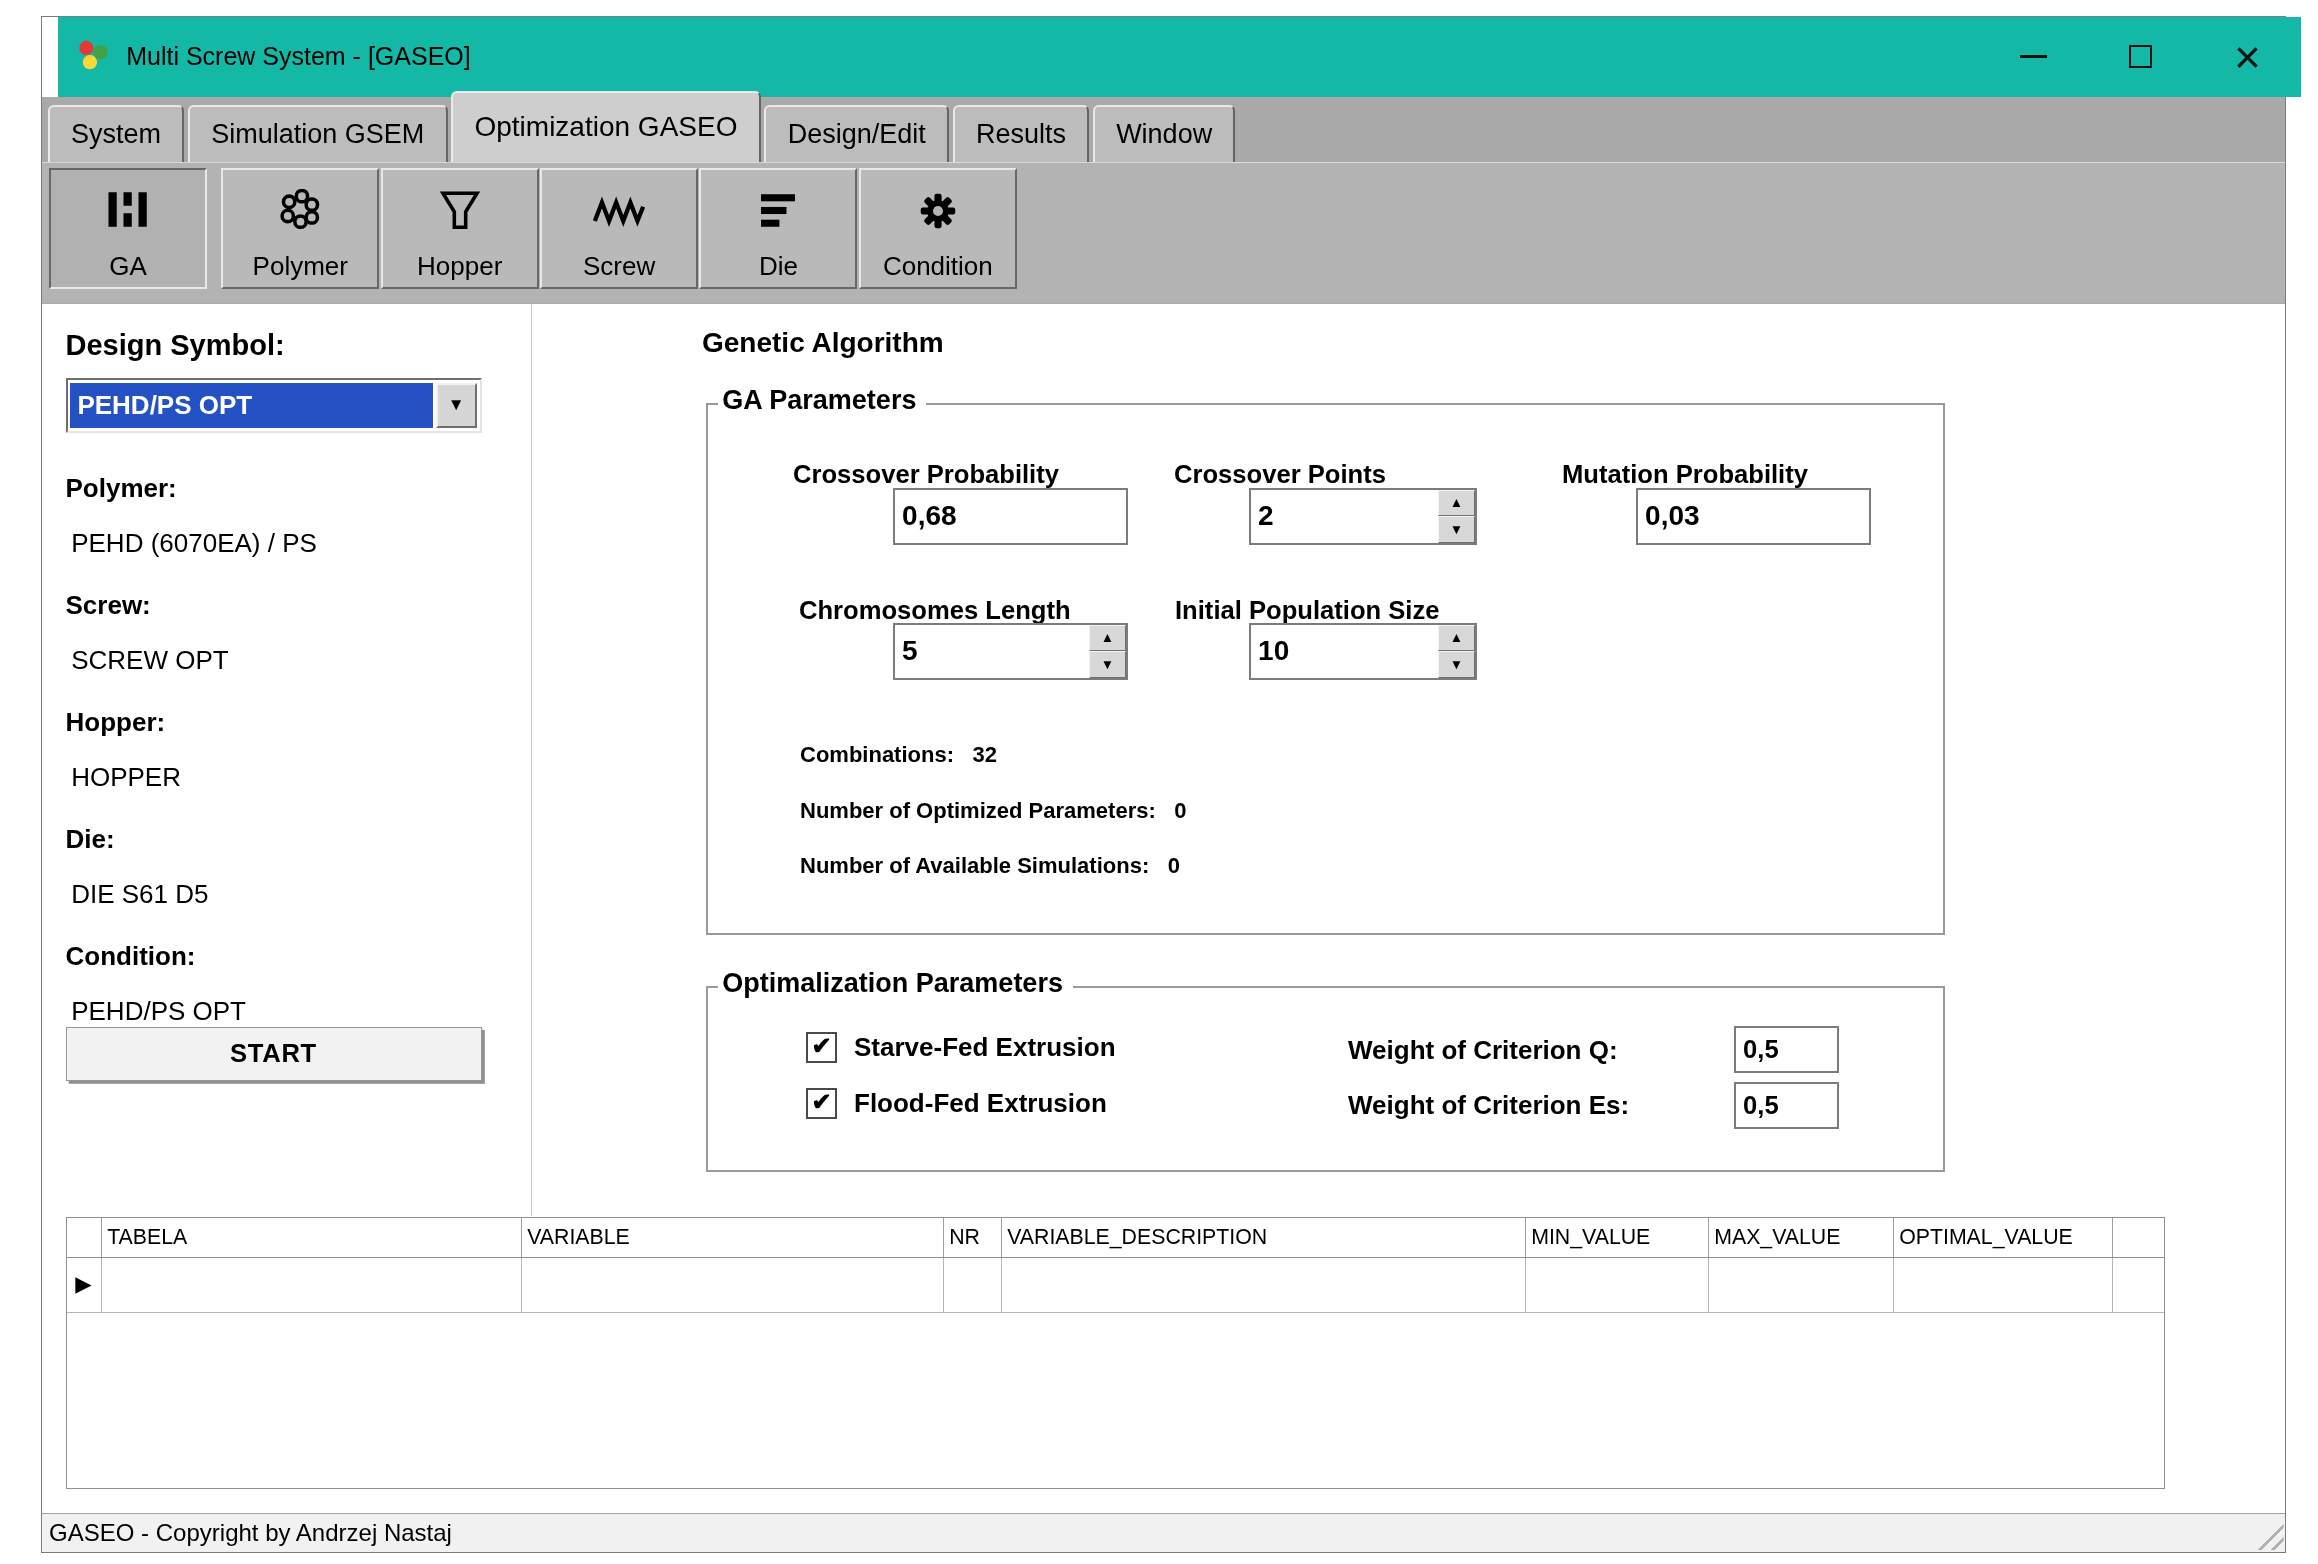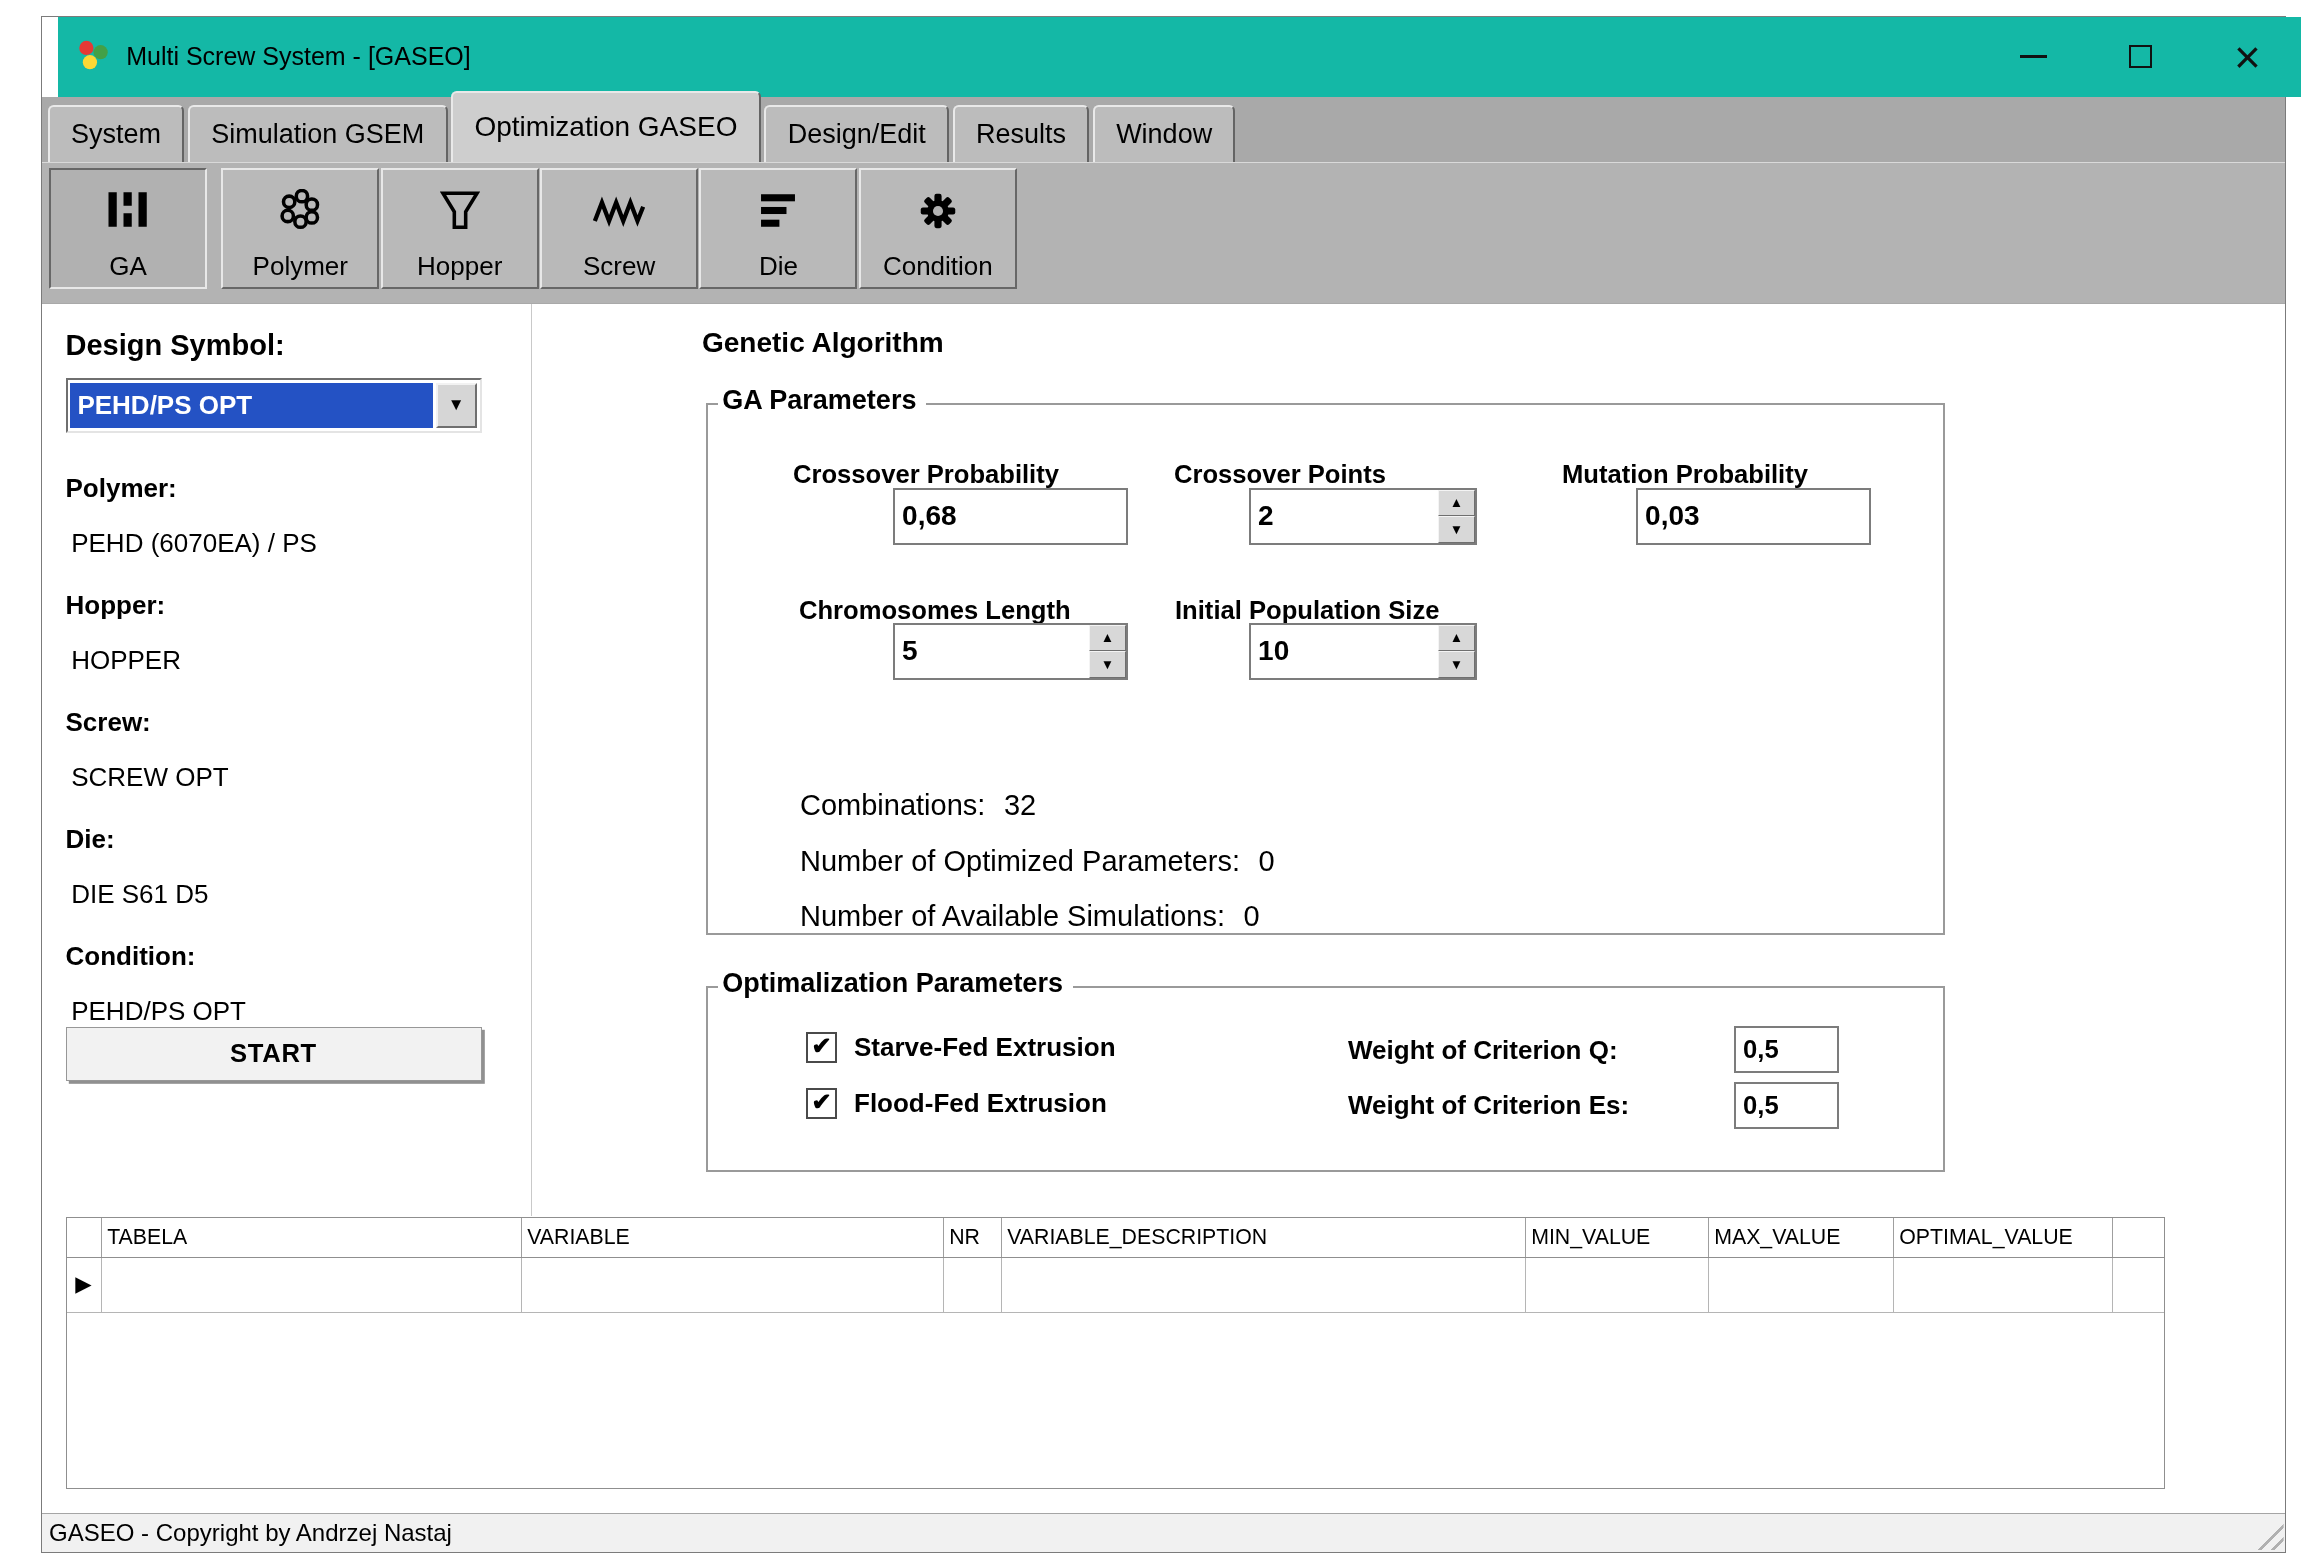--- a/index.html
+++ b/index.html
@@ -81,21 +81,21 @@
   .edit { position:absolute; border:2.1px solid #7c7c7c; background:#fff; color:#000;
           font-family:inherit; font-size:28px; font-weight:bold; padding-left:7.1px; outline:none; }
   .spin { position:absolute; display:flex; border:2.1px solid #7c7c7c; background:#fff; }
   .spin-input { flex:1; min-width:0; border:none; font-family:inherit; font-size:28px;
                 font-weight:bold; padding-left:7.1px; outline:none; }
   .spin-btns { width:37px; display:flex; flex-direction:column; }
   .spin-btn { flex:1; background:#d8d8d8; display:flex; align-items:center; justify-content:center;
               font-size:13.5px; line-height:1;
               border-top:1.4px solid #f4f4f4; border-left:1.4px solid #f4f4f4;
               border-right:1.4px solid #6f6f6f; border-bottom:1.4px solid #6f6f6f; }
-  .stat { position:absolute; font-size:29px; font-weight:normal; white-space:nowrap;margin-top:47px; }
+  .stat { position:absolute; font-size:22px; font-weight:bold; white-space:nowrap; }
   .stat-val { margin-left:18.5px; }
 
   .cbrow { position:absolute; display:flex; align-items:center; }
   .cb { width:31px; height:31px; background:#fff; border:2.1px solid #4a4a4a;
         display:flex; align-items:center; justify-content:center; }
   .cbmark { font-size:24px; font-weight:bold; line-height:1; margin-top:-2.8px; }
   .cblabel { margin-left:17px; font-size:26px; font-weight:bold; white-space:nowrap; }
   .wlabel { position:absolute; font-size:26px; font-weight:bold; white-space:nowrap; }
 
   
@@ -232,26 +232,26 @@
         <div class="combo-btn">
           <span>▼</span>
         </div>
       </div>
       <div class="fields">
         <div class="fld">
           <div class="fld-label">Polymer:</div>
           <div class="fld-value">PEHD (6070EA) / PS</div>
         </div>
         <div class="fld">
+          <div class="fld-label">Screw:</div>
+          <div class="fld-value">SCREW OPT</div>
+        </div>
+        <div class="fld">
           <div class="fld-label">Hopper:</div>
           <div class="fld-value">HOPPER</div>
-        </div>
-        <div class="fld">
-          <div class="fld-label">Screw:</div>
-          <div class="fld-value">SCREW OPT</div>
         </div>
         <div class="fld">
           <div class="fld-label">Die:</div>
           <div class="fld-value">DIE S61 D5</div>
         </div>
         <div class="fld">
           <div class="fld-label">Condition:</div>
           <div class="fld-value">PEHD/PS OPT</div>
         </div>
       </div>

